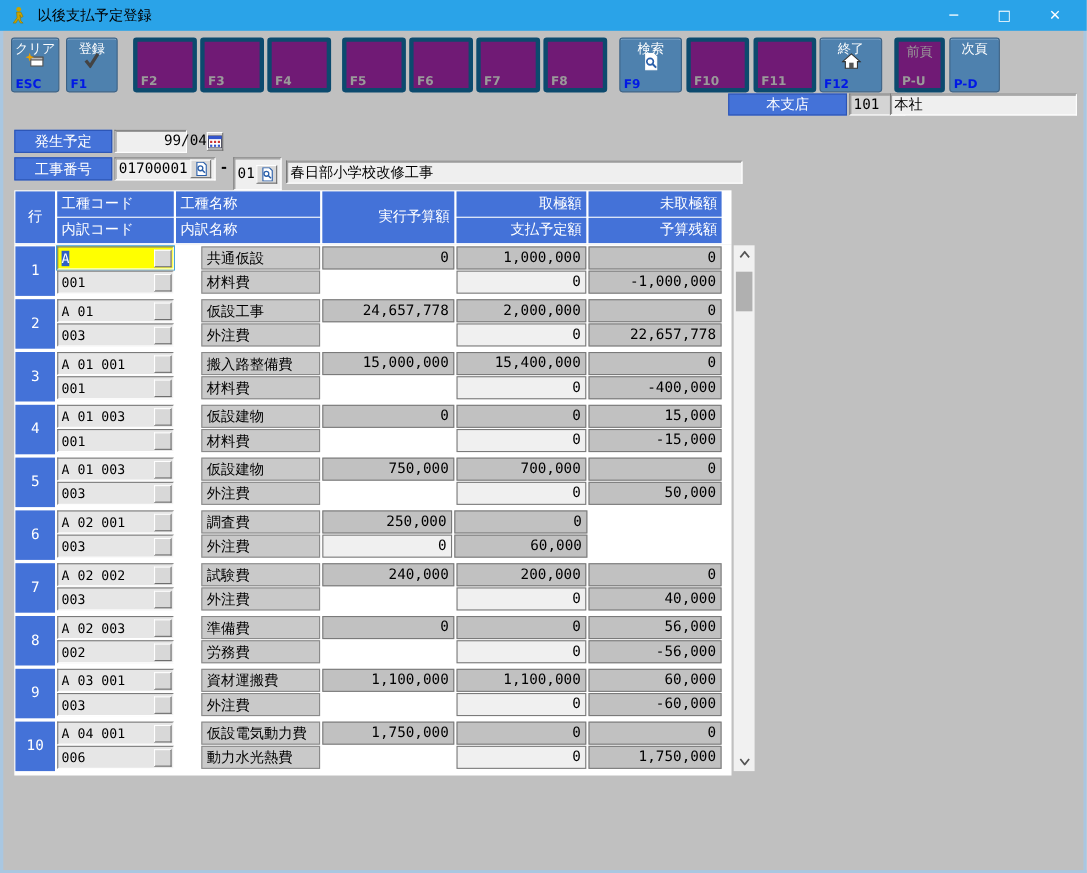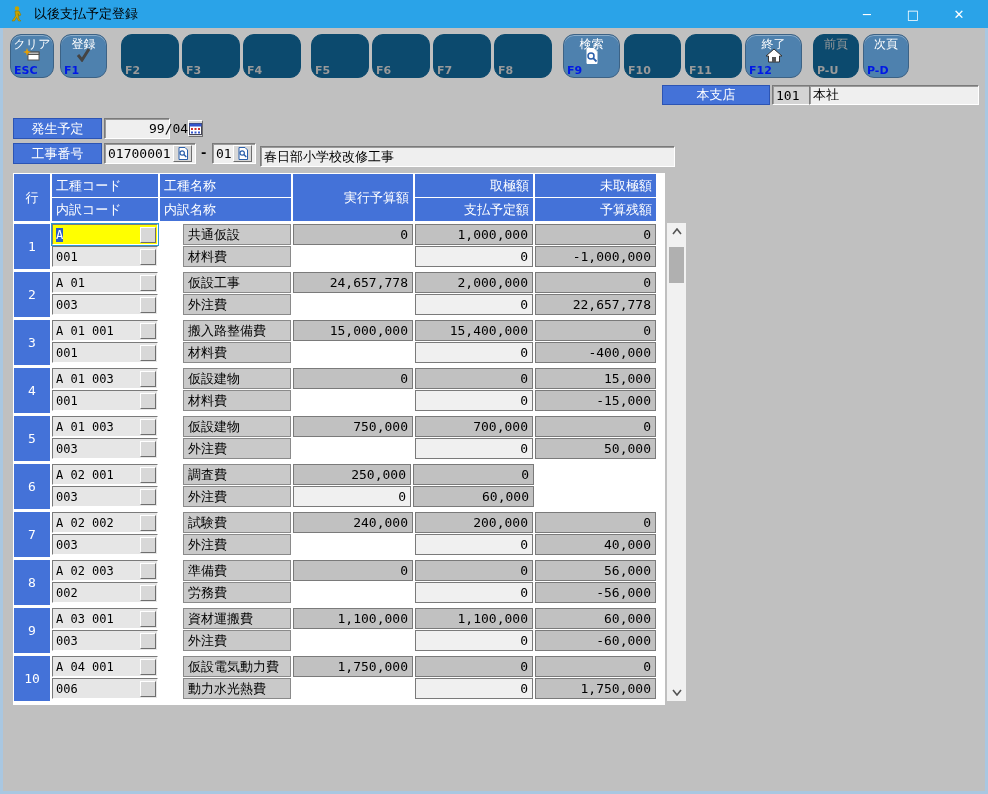--- a/index.html
+++ b/index.html
@@ -22,28 +22,28 @@
   .title { color: #000; font-size: 13px; }
   .win-controls { position: absolute; right: 6px; top: 0; height: 28px; display: flex; }
   .win-btn {
     width: 46px; height: 28px; display: flex; align-items: center; justify-content: center;
     color: #fff; font-size: 13px; cursor: default;
   }
 
   
   .toolbar { position: absolute; left: 0; top: 28px; width: 982px; height: 56px; }
   .tb-btn {
-    position: absolute; top: 6px; height: 44px;
-    border-radius: 11px; font-size: 12px;
+    position: absolute; top: 6px; height: 50px;
+    border-radius: 3px; font-size: 12px;
   }
   .tb-btn.enabled {
     background: #4e81ae; border: 1px solid #3c6285;
     box-shadow: inset 0 1px 0 rgba(255,255,255,0.35);
   }
-  .tb-btn.disabled { background: #0c4a6e; border: 1px solid #0c4a6e; }
+  .tb-btn.disabled { background: #701a75; border: 4px solid #0c4a6e; }
   .tb-label { position: absolute; top: 1px; width: 100%; text-align: center; color: #fff; }
   .tb-btn.disabled .tb-label { color: #9a9a9a; }
   .tb-icon { position: absolute; top: 13px; width: 100%; text-align: center; }
   .tb-key { position: absolute; left: 3px; bottom: 0px; font-weight: bold; font-size: 11px; color: #0018e6; }
   .tb-btn.disabled .tb-key { color: #9a9a9a; font-weight: bold; }
 
   
   .blue-label {
     position: absolute; background: #4472d8; color: #fff;
     display: flex; align-items: center; justify-content: center;
@@ -249,21 +249,21 @@
     <span>01700001</span>
     <span class="mini-btn lookup">
         <svg width="12" height="13" viewBox="0 0 12 13">
           <path d="M2 0.5 H8 L10.5 3 V12.5 H2 Z" fill="#fff" stroke="#2a5faa"></path>
           <circle cx="5.2" cy="6" r="2.2" fill="none" stroke="#2a5faa" stroke-width="1.2"></circle>
           <line x1="6.8" y1="7.6" x2="9.3" y2="10.1" stroke="#2a5faa" stroke-width="1.4"></line>
         </svg>
       </span>
   </div>
   <div class="dash" style="left:198px; top:145px;">-</div>
-  <div class="field" style="left:209px; top:143px; width:44px; height:21px;">
+  <div class="field" style="left:209px; top:143px; width:44px; height:30px;">
     <span>01</span>
     <span class="mini-btn lookup">
         <svg width="12" height="13" viewBox="0 0 12 13">
           <path d="M2 0.5 H8 L10.5 3 V12.5 H2 Z" fill="#fff" stroke="#2a5faa"></path>
           <circle cx="5.2" cy="6" r="2.2" fill="none" stroke="#2a5faa" stroke-width="1.2"></circle>
           <line x1="6.8" y1="7.6" x2="9.3" y2="10.1" stroke="#2a5faa" stroke-width="1.4"></line>
         </svg>
       </span>
   </div>
   <div class="field jp" style="left:257px; top:146px; width:415px; height:21px;">春日部小学校改修工事</div>

